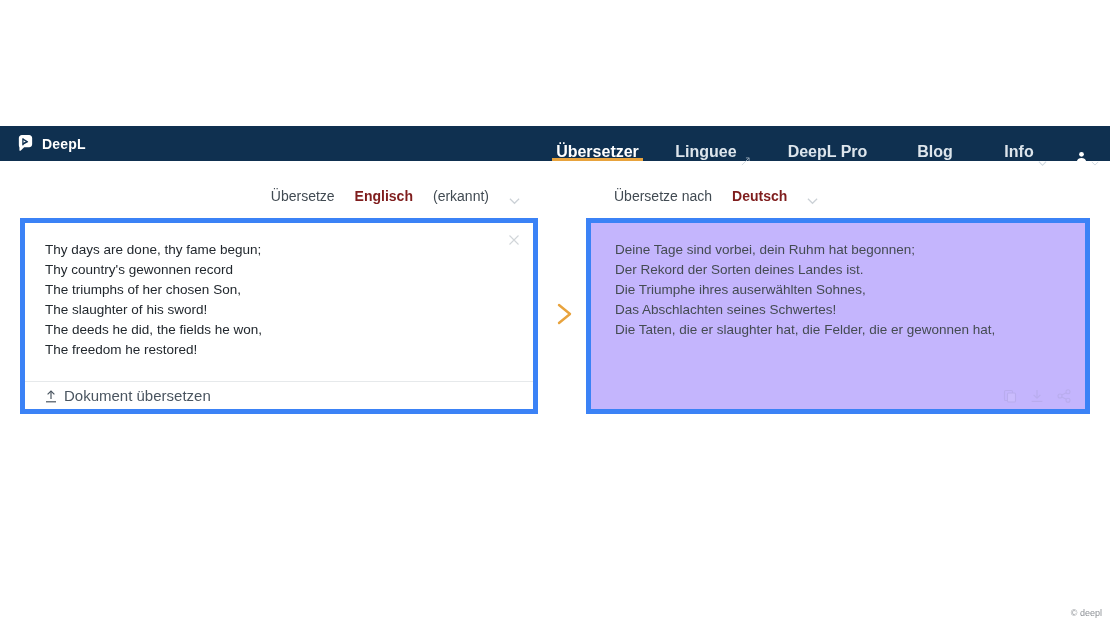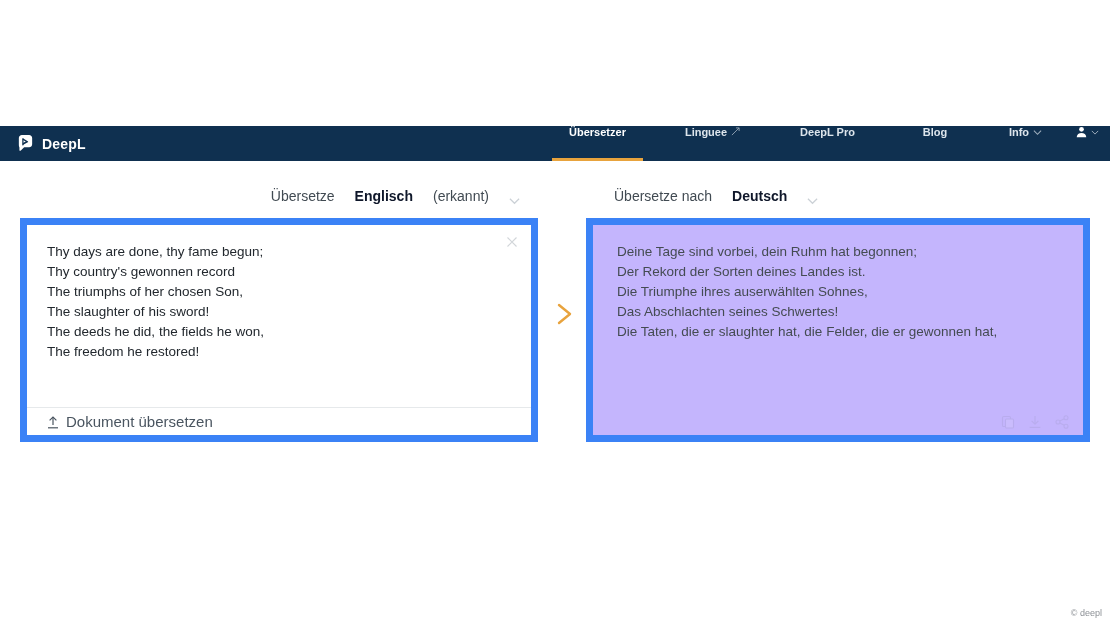--- a/index.html
+++ b/index.html
@@ -59,25 +59,25 @@
   .nav-items {
     position: absolute;
     left: 540px; top: 0;
     width: 570px; height: 35px;
     display: flex;
     align-items: stretch;
   }
   .nav-item {
     position: relative;
     display: flex;
-    align-items: flex-start;
+    align-items: flex-end;
     justify-content: center;
     gap: 4px;
     color: #dde5ec;
-    font-size: 11px;
+    font-size: 16px;
     font-weight: bold;
     cursor: pointer;
     white-space: nowrap;
   }
   .nav-item.w-uebersetzer { width: 115px; }
   .nav-item.w-linguee    { width: 115px; }
   .nav-item.w-pro        { width: 115px; }
   .nav-item.w-blog       { width: 100px; }
   .nav-item.w-info       { width: 80px; }
   .nav-item.w-account    { width: 45px; }
@@ -107,29 +107,29 @@
     display: flex;
     align-items: center;
     gap: 20px;
     font-size: 14px;
     color: #414a52;
     cursor: pointer;
     white-space: nowrap;
   }
   .lang-select.src { right: 590px; top: 0; }
   .lang-select.tgt { left: 606px; top: 0; margin-left: 8px; }
-  .lang-strong { font-weight: bold; color: #0f172a; }
+  .lang-strong { font-weight: bold; color: #7f1d1d; }
   .lang-chev { width: 11px; height: 8px; opacity: .45; }
 
   
   .panel {
     position: absolute;
     top: 218px;
-    height: 224px;
-    border: 7px solid #3b82f6;
+    height: 196px;
+    border: 5px solid #3b82f6;
     padding-left: 12px;
   }
   .panel-src {
     left: 20px;
     width: 518px;
     background: #ffffff;
   }
   .panel-tgt {
     left: 586px;
     width: 504px;

